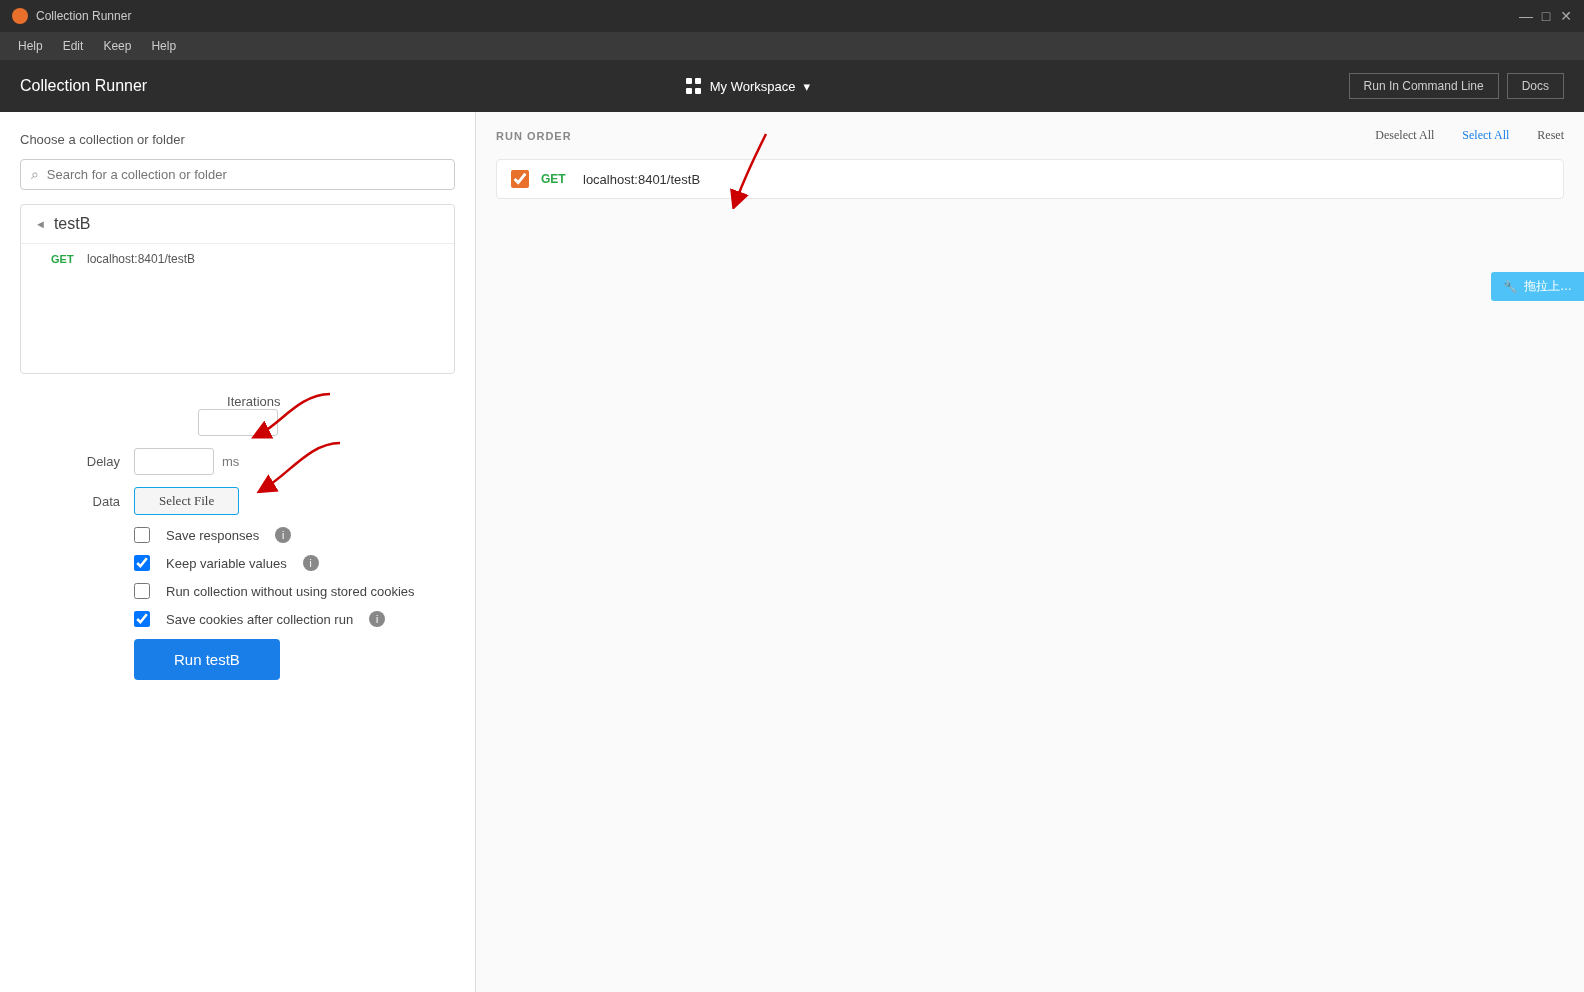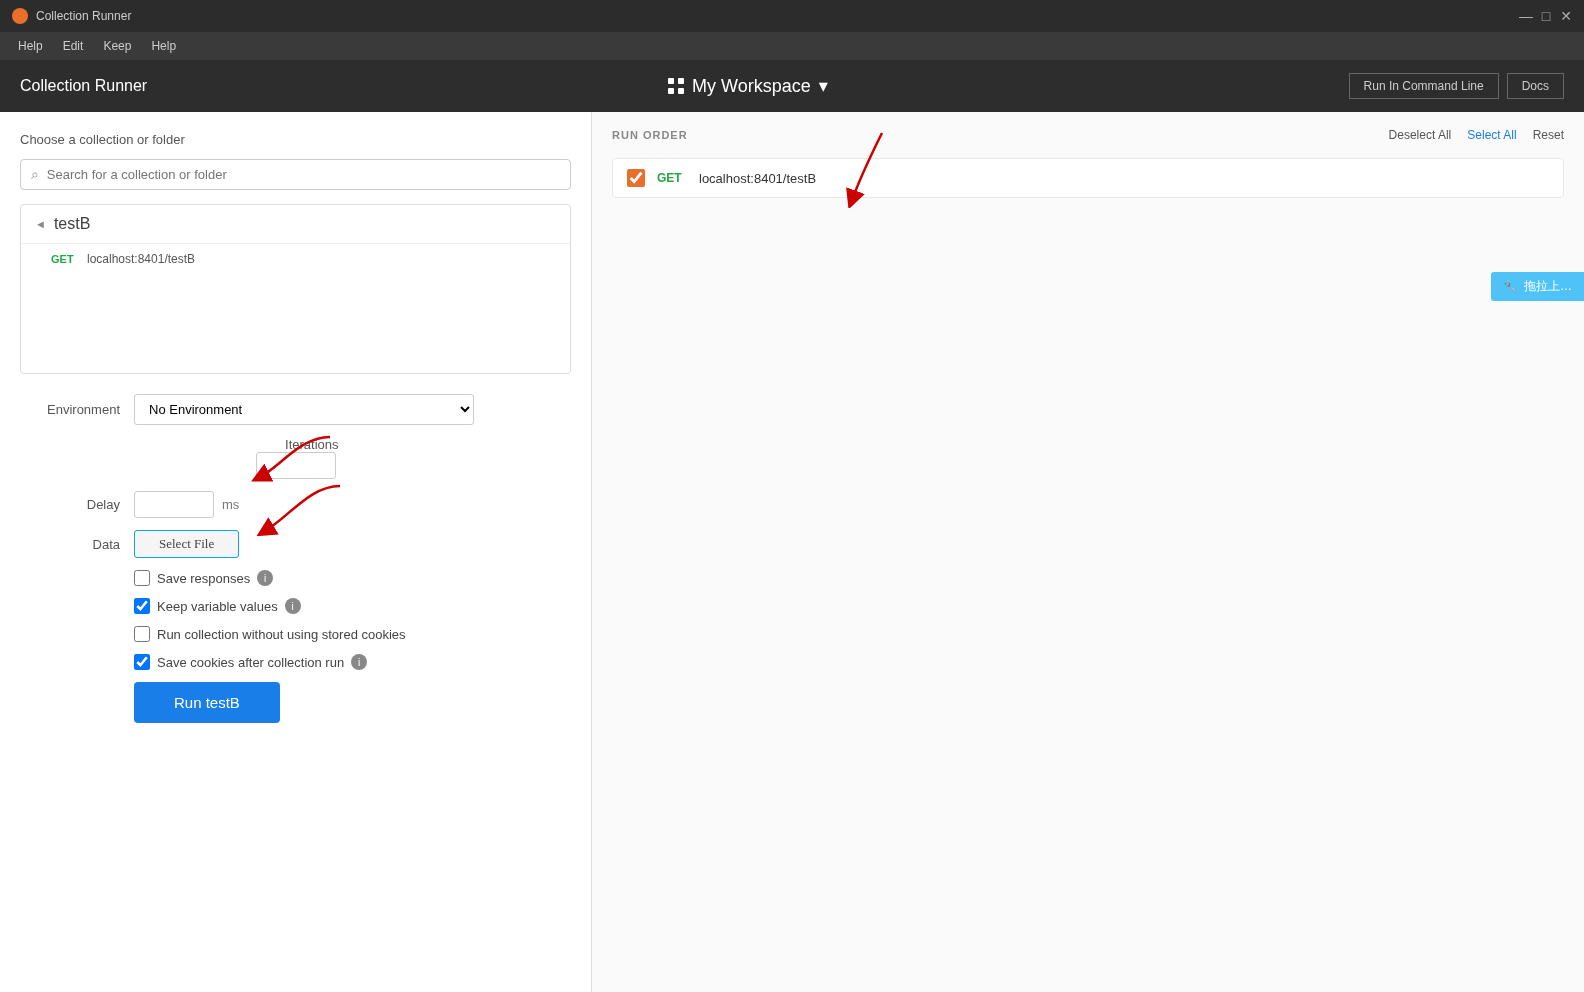--- a/index.html
+++ b/index.html
@@ -59,21 +59,21 @@
       font-weight: 500;
       color: #fff;
       flex: 0 0 auto;
     }
     .header .workspace {
       flex: 1;
       display: flex;
       align-items: center;
       justify-content: center;
       gap: 8px;
-      font-size: 18px;
+      font-size: 13px;
       color: #fff;
     }
     .workspace-icon {
       display: grid;
       grid-template-columns: 1fr 1fr;
       gap: 3px;
       width: 16px; height: 16px;
     }
     .workspace-icon span {
       width: 6px; height: 6px;
@@ -96,21 +96,21 @@
 
     
     .main {
       display: flex;
       height: calc(100vh - 112px);
       background: #fff;
     }
 
     
     .left-panel {
-      width: 592px;
+      width: 476px;
       border-right: 1px solid #ddd;
       background: #fff;
       padding: 20px;
       overflow-y: auto;
     }
 
     .choose-label {
       font-size: 13px;
       color: #555;
       margin-bottom: 12px;
@@ -212,21 +212,21 @@
       color: #444;
       font-family: Liberation Serif, serif;
     }
 
     
     .checkbox-row {
       display: flex;
       align-items: center;
       margin-bottom: 12px;
       padding-left: 114px;
-      gap: 7px;
+      gap: 16px;
     }
     .checkbox-row input[type="checkbox"] {
       width: 16px; height: 16px;
       cursor: pointer;
     }
     .checkbox-row label {
       font-size: 13px;
       color: #444;
       cursor: pointer;
     }
@@ -273,21 +273,22 @@
     .run-order-title {
       font-size: 11px;
       font-weight: 600;
       color: #888;
       letter-spacing: 1px;
       text-transform: uppercase;
       flex: 1;
     }
     .run-order-actions {
       display: flex;
-      gap: 16px;
+      gap: 28px;
+      font-family: Liberation Serif, serif;
     }
     .action-link {
       font-size: 12px;
       color: #555;
       cursor: pointer;
       text-decoration: none;
     }
     .action-link.active { color: #1a7ee8; }
 
     .run-item {
@@ -380,24 +381,20 @@
       <div class="collection-header">
         <span class="arrow">◄</span>
         <span class="coll-name">testB</span>
       </div>
       <div class="collection-item">
         <span class="method-badge">GET</span>
         <span class="item-url">localhost:8401/testB</span>
       </div>
     </div>
 
-    <div class="form-row">
-      <span class="form-label">Environment</span>
-      <select class="env-select"><option>No Environment</option></select>
-    </div>
 
     <div class="form-row" style="position:relative;flex-direction:column;">
       <span class="form-label">Iterations</span>
       <input type="text" class="form-input" style="">
 
       <svg style="position:absolute;left:200px;top:-10px;pointer-events:none;" width="120" height="60">
         <defs>
             <marker id="ar1" markerWidth="8" markerHeight="8" refX="4" refY="4" orient="auto">
               <path d="M0,0 L0,8 L8,4 z" fill="#cc0000"></path>
             </marker>

